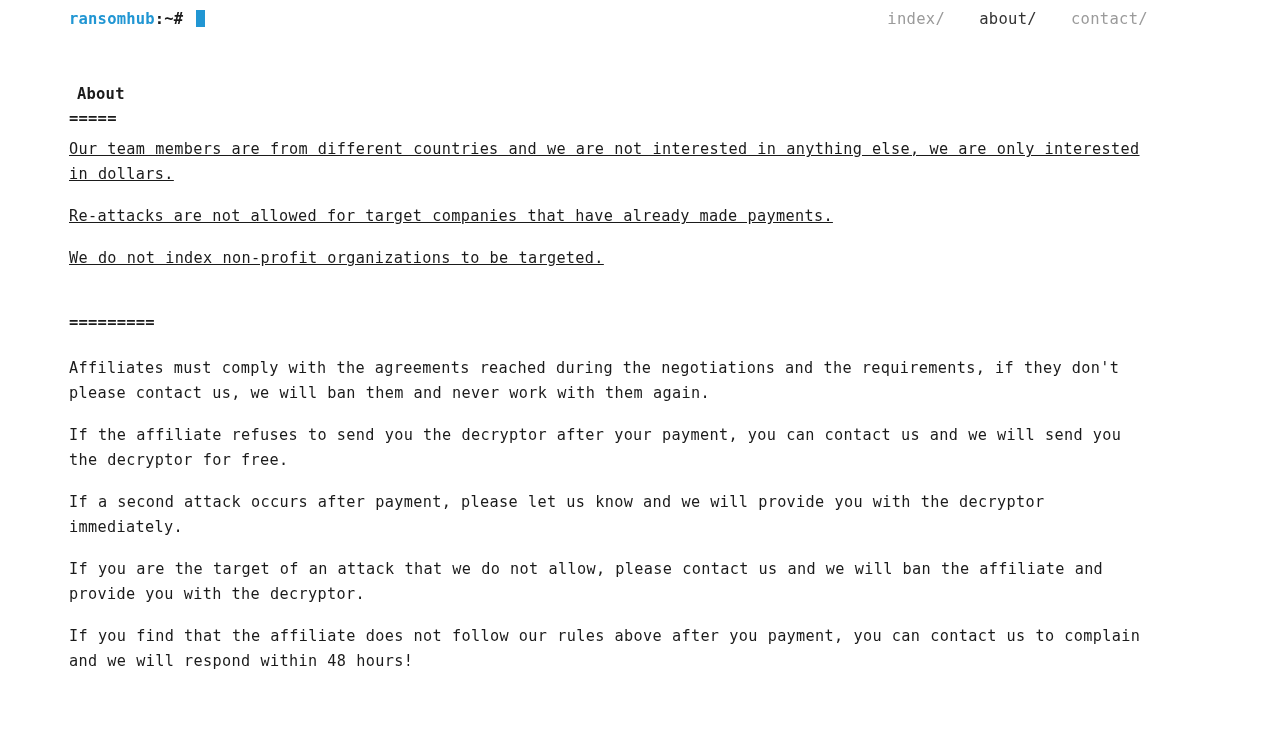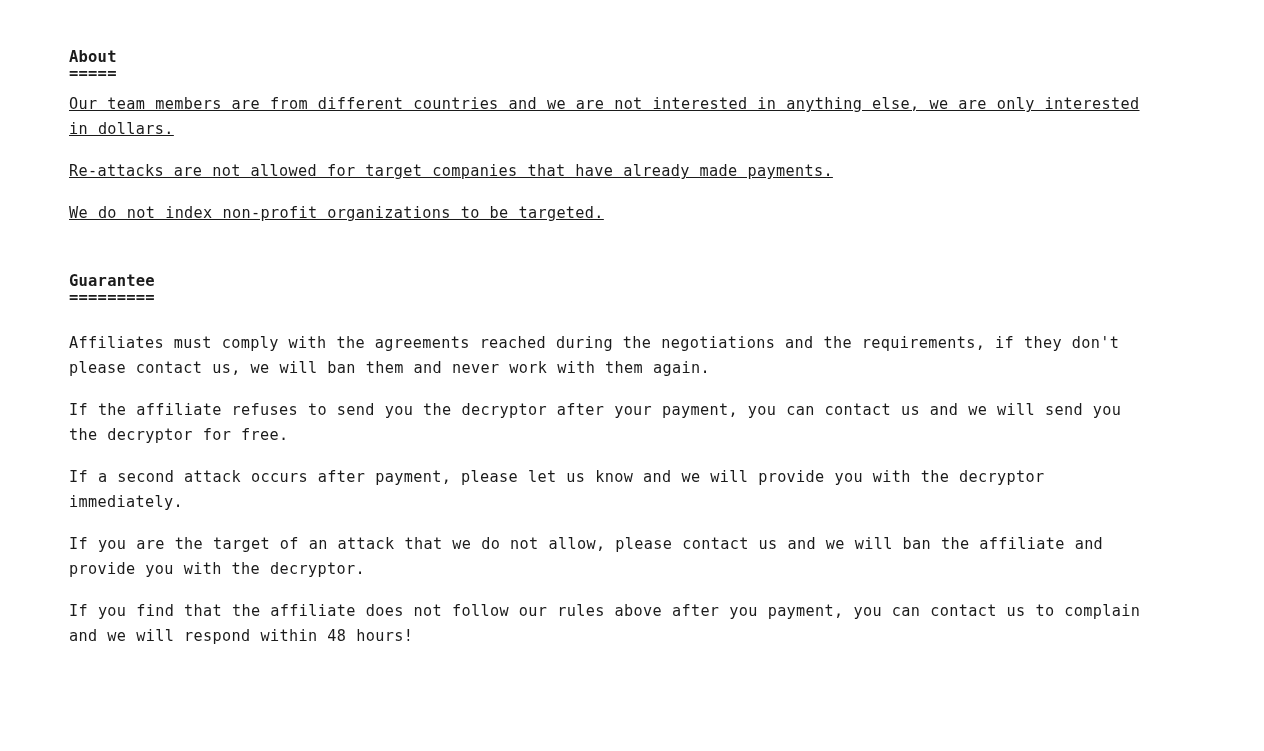--- a/index.html
+++ b/index.html
@@ -91,21 +91,21 @@
   .section-head {
     margin: 0;
     padding: 0;
   }
   .section-title {
     font-size: 15.5px;
     font-weight: 700;
     line-height: 20px;
     letter-spacing: 0.2px;
     color: #1b1b1b;
-    margin: 0;
+    margin: 8px;
     white-space: pre;
   }
   .section-rule {
     font-size: 15.5px;
     font-weight: 700;
     line-height: 13px;
     letter-spacing: 0.2px;
     color: #1b1b1b;
     margin: 0;
     white-space: pre;
@@ -128,38 +128,50 @@
   #guarantee-section { margin-top: 45px; }
   #guarantee-section .para-list { margin-top: 27px; }
 
   .para-list .para + .para { margin-top: 17px; }
 </style>
 </head>
 <body>
 
 <div class="page">
 
+  <div class="topbar">
+
+    <div class="prompt">
+      <span class="prompt-host">ransomhub</span><span class="prompt-path">:~#</span><span class="cursor"></span>
+    </div>
+
+    <nav class="nav">
+      <a class="nav-link" href="#">index/</a>
+      <a class="nav-link active" href="#">about/</a>
+      <a class="nav-link" href="#">contact/</a>
+    </nav>
+
+  </div>
 
   <div class="content">
 
     <section class="section" id="about-section">
       <div class="section-head">
         <h2 class="section-title">About</h2>
         <div class="section-rule">=====</div>
       </div>
       <div class="para-list">
         <p class="para">Our team members are from different countries and we are not interested in anything else, we are only interested in dollars.</p>
         <p class="para">Re-attacks are not allowed for target companies that have already made payments.</p>
         <p class="para">We do not index non-profit organizations to be targeted.</p>
       </div>
     </section>
 
     <section class="section" id="guarantee-section">
       <div class="section-head">
-        <h2 class="section-title">Guarantee</h2>
         <div class="section-rule">=========</div>
       </div>
       <div class="para-list">
         <p class="para">Affiliates must comply with the agreements reached during the negotiations and the requirements, if they don't please contact us, we will ban them and never work with them again.</p>
         <p class="para">If the affiliate refuses to send you the decryptor after your payment, you can contact us and we will send you the decryptor for free.</p>
         <p class="para">If a second attack occurs after payment, please let us know and we will provide you with the decryptor immediately.</p>
         <p class="para">If you are the target of an attack that we do not allow, please contact us and we will ban the affiliate and provide you with the decryptor.</p>
         <p class="para">If you find that the affiliate does not follow our rules above after you payment, you can contact us to complain and we will respond within 48 hours!</p>
       </div>
     </section>

